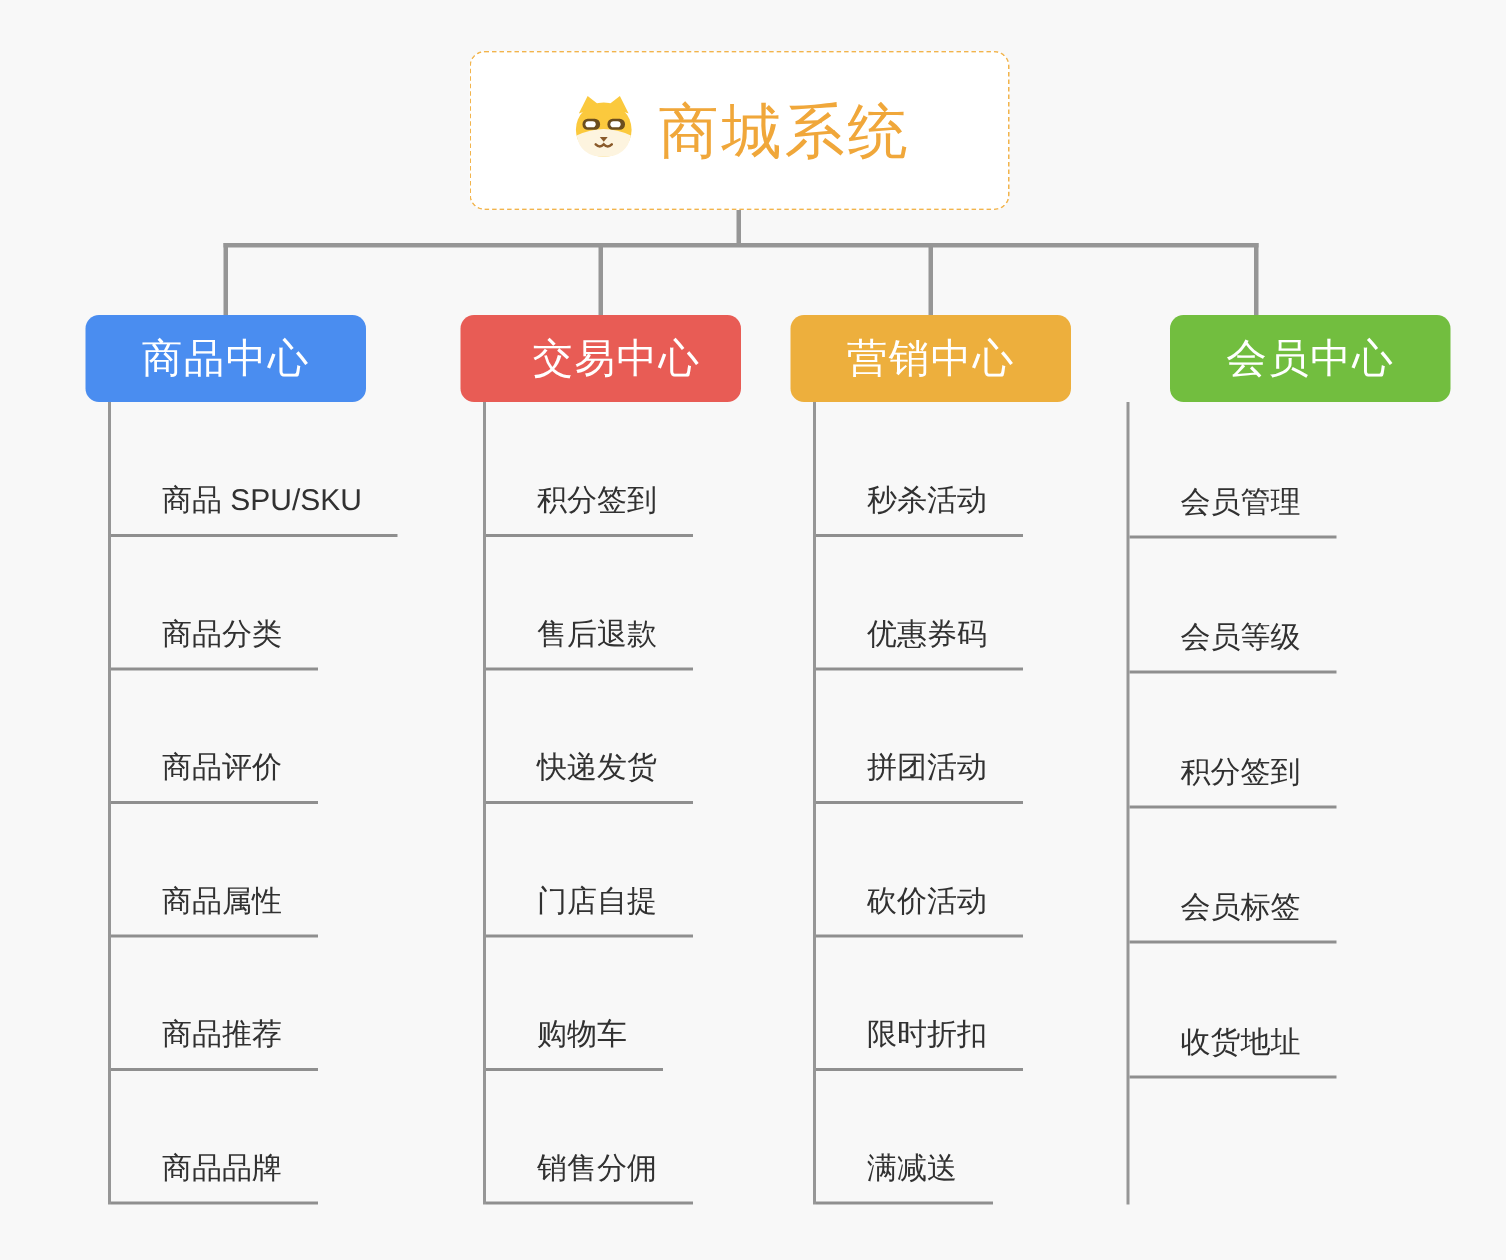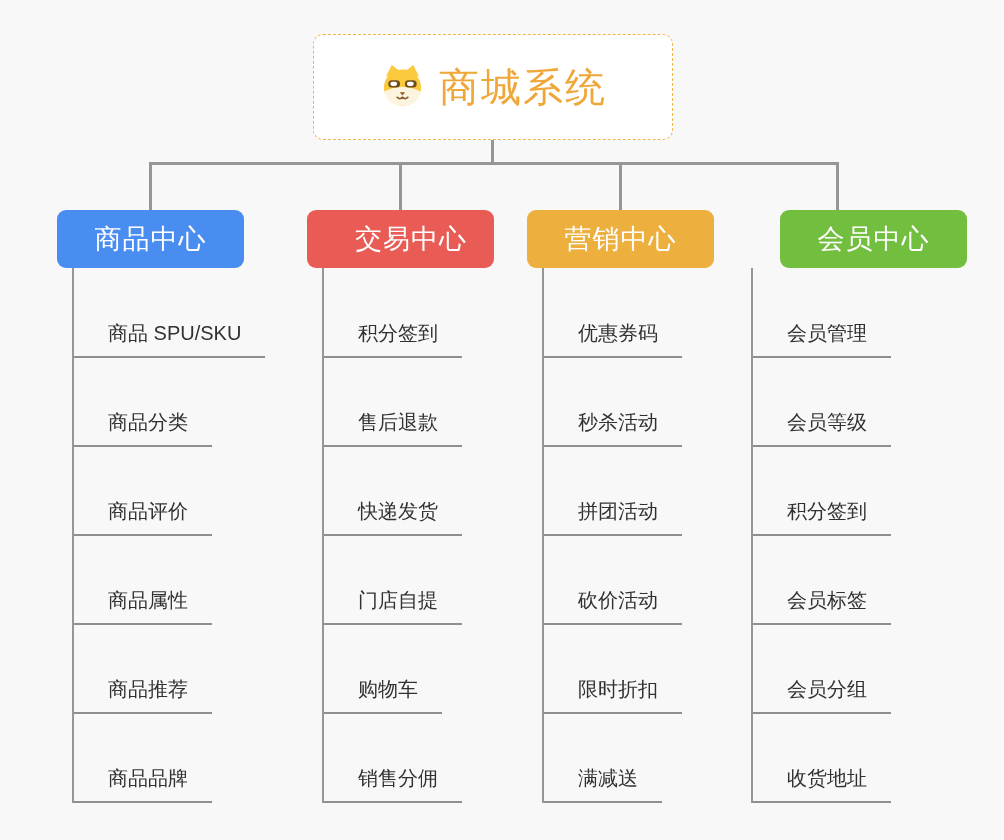--- a/index.html
+++ b/index.html
@@ -159,26 +159,26 @@
   <div class="child-row">
       <span class="child-label">购物车</span>
     </div>
   <div class="child-row">
       <span class="child-label">销售分佣</span>
     </div>
 </div>
 
 <div class="child-col cc-3">
   <div class="child-row">
+      <span class="child-label">秒杀活动</span>
+    </div>
+  <div class="child-row">
       <span class="child-label">优惠券码</span>
     </div>
   <div class="child-row">
-      <span class="child-label">秒杀活动</span>
-    </div>
-  <div class="child-row">
       <span class="child-label">拼团活动</span>
     </div>
   <div class="child-row">
       <span class="child-label">砍价活动</span>
     </div>
   <div class="child-row">
       <span class="child-label">限时折扣</span>
     </div>
   <div class="child-row">
       <span class="child-label">满减送</span>
@@ -192,18 +192,15 @@
   <div class="child-row">
       <span class="child-label">会员等级</span>
     </div>
   <div class="child-row">
       <span class="child-label">积分签到</span>
     </div>
   <div class="child-row">
       <span class="child-label">会员标签</span>
     </div>
   <div class="child-row">
-      <span class="child-label">会员分组</span>
-    </div>
-  <div class="child-row">
       <span class="child-label">收货地址</span>
     </div>
 </div>
 
 </body></html>

